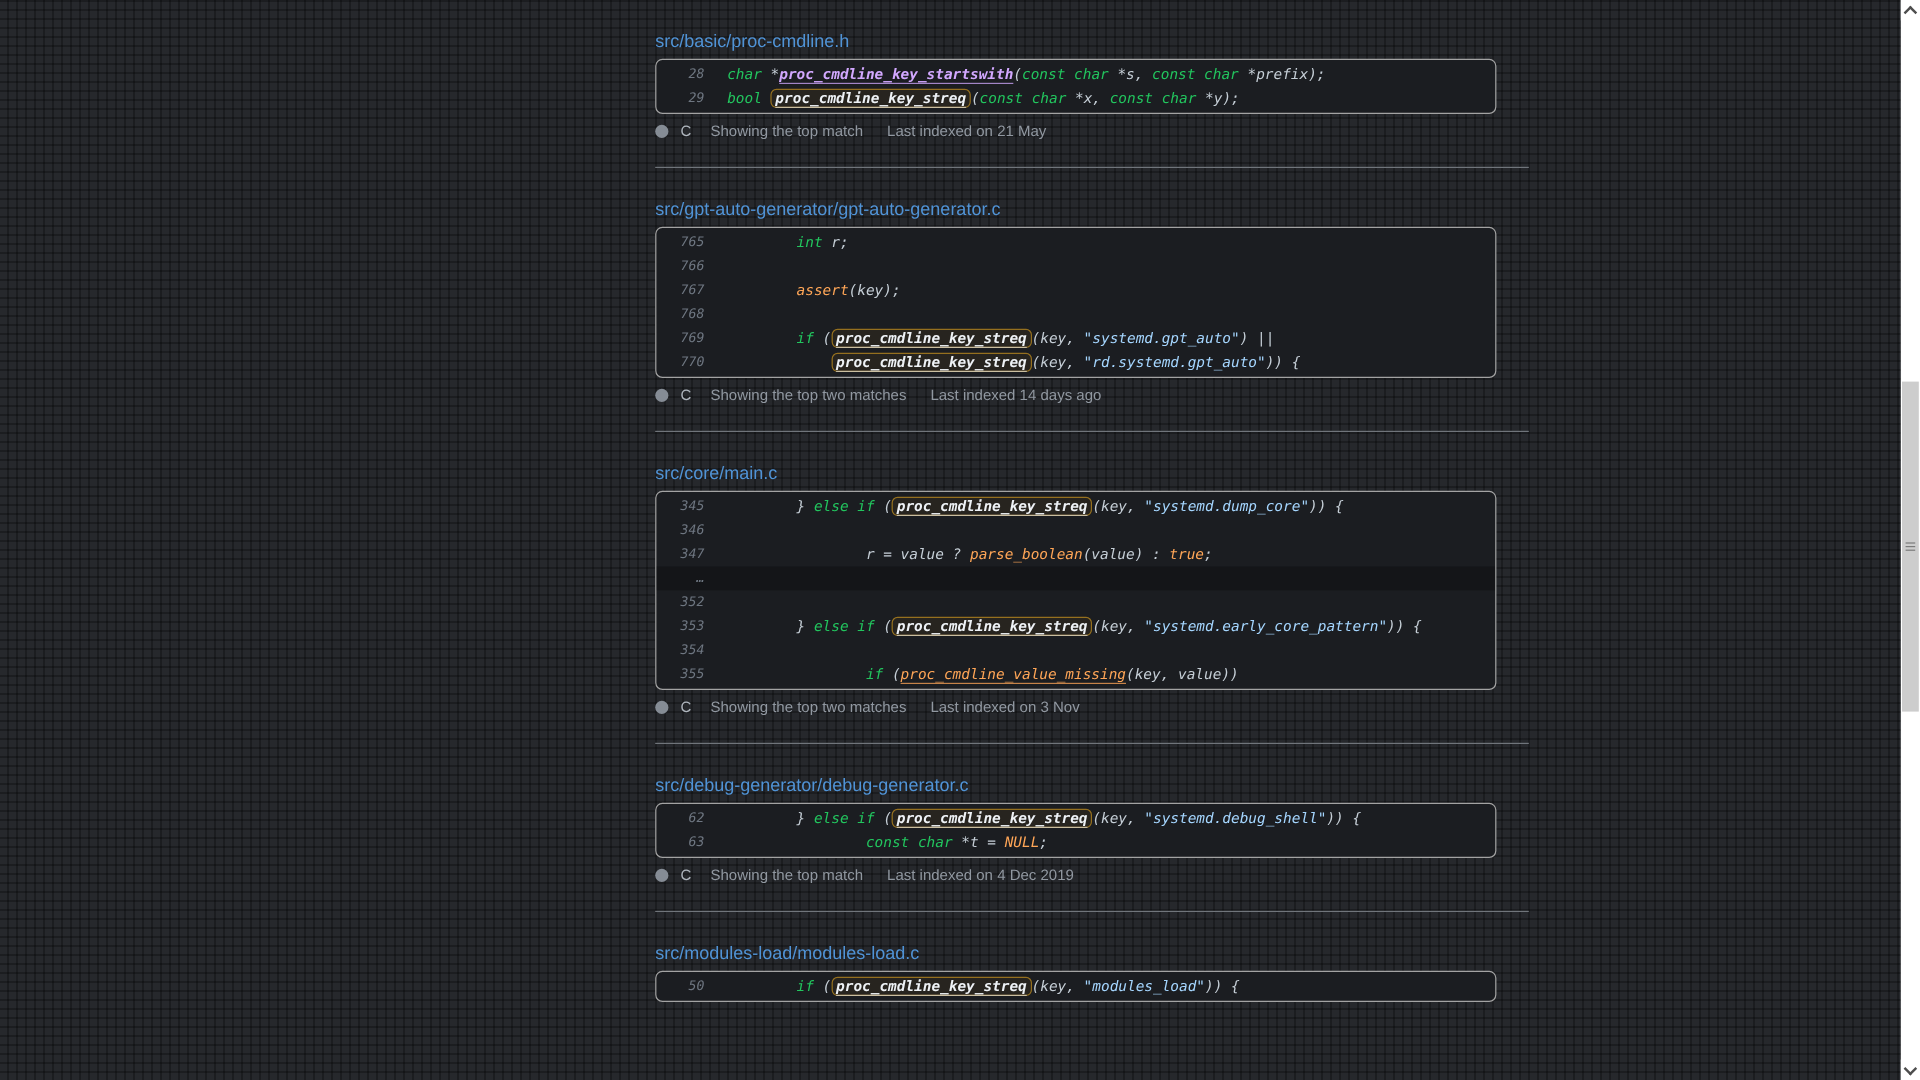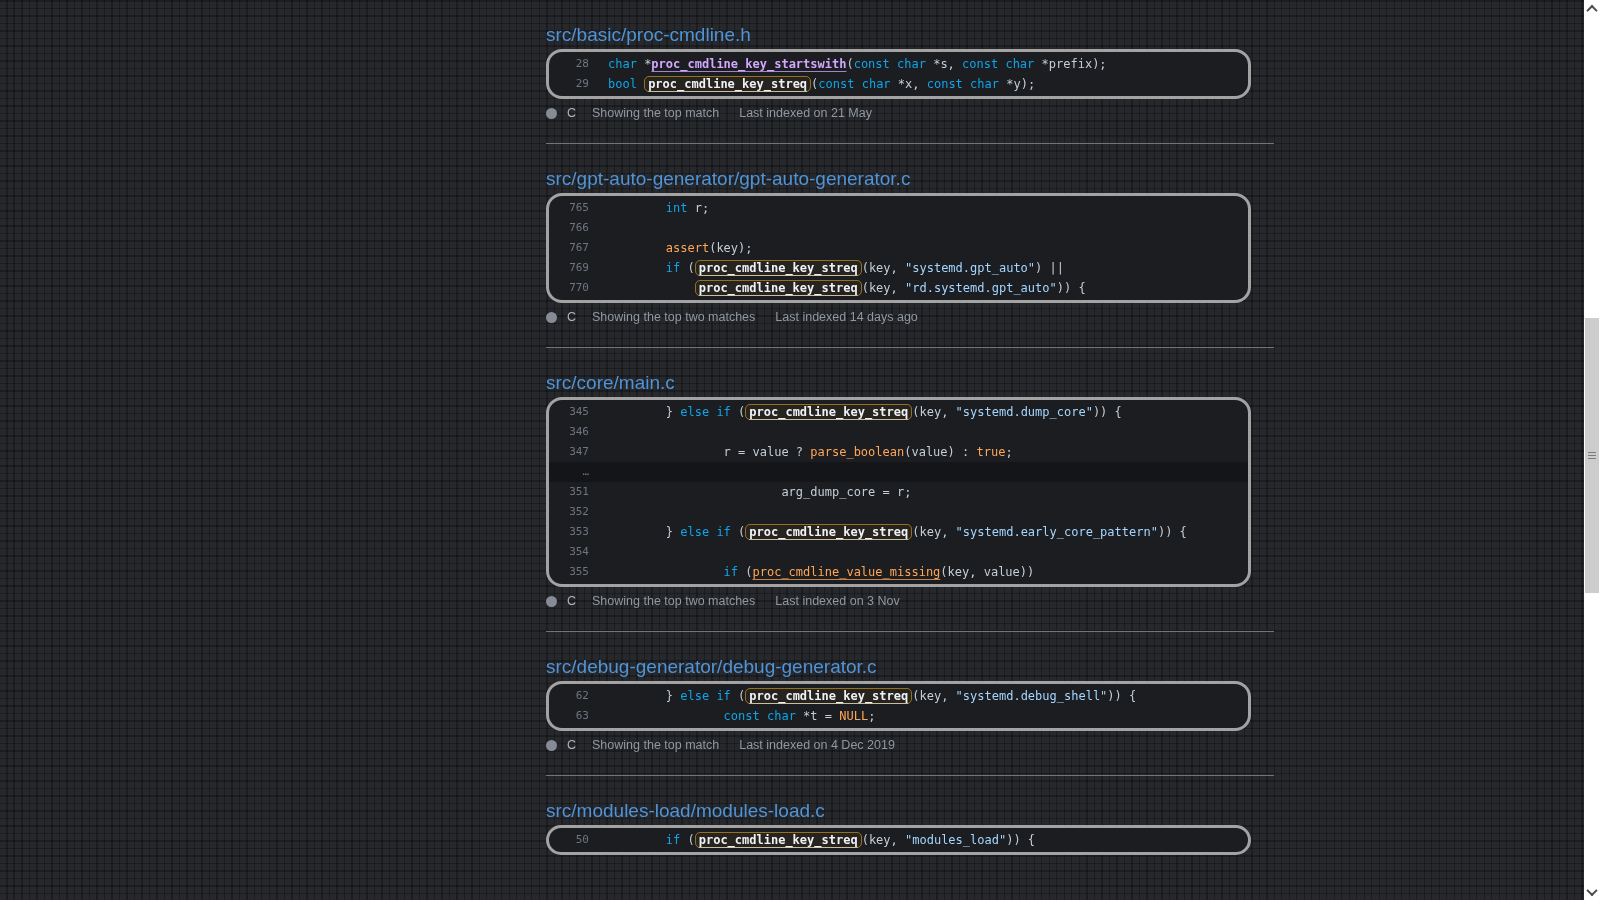--- a/index.html
+++ b/index.html
@@ -10,39 +10,39 @@
       repeating-linear-gradient(0deg, transparent 0 6px, rgba(0,0,0,.28) 6px 7.5px),
       repeating-linear-gradient(90deg, transparent 0 6px, rgba(0,0,0,.28) 6px 7.5px);
     font-family:"Liberation Sans", sans-serif;
   }
   #content{
     position:absolute;left:546px;top:0;width:728px;
   }
   .result{padding:26px 0 22px;border-bottom:1px solid #70757b;}
   .result:last-child{border-bottom:none;}
   .file-link{
-    display:block;color:#5093d6;font-size:19px;line-height:17px;
+    display:block;color:#5093d6;font-size:15px;line-height:17px;
     text-decoration:none;margin:0 0 6px 0;cursor:pointer;
   }
   .code-box{
-    width:699px;background:#1b1d21;border:3px solid #a3a3a3;border-radius:16px;
-    padding:2px 0;overflow:hidden;
+    width:699px;background:#1b1d21;border:1px solid #a3a3a3;border-radius:6px;
+    padding:2px 0;overflow:hidden;font-style:italic;
   }
   .row{display:flex;height:20px;line-height:20px;white-space:pre;}
   .row.sep{background:rgba(0,0,0,.25);}
   .ln{
     flex:0 0 40px;text-align:right;color:#6e7681;
     font-family:"DejaVu Sans Mono", monospace;font-size:11px;
     margin-right:19px;user-select:none;
   }
   .code{
     font-family:"DejaVu Sans Mono", monospace;font-size:12px;color:#c5ced6;
   }
   .tok-p{color:#c5ced6;}
-  .tok-k{color:#0ea5e9;}
+  .tok-k{color:#22c55e;}
   .tok-s{color:#a5d6ff;}
   .tok-o{color:#ffa657;}
   .tok-b{color:#6cb6ff;}
   .tok-u{color:#d2a8ff;font-weight:600;text-decoration:underline;text-underline-offset:3px;text-decoration-color:rgba(210,168,255,.75);}
   .tok-ou{color:#ffa657;text-decoration:underline;text-underline-offset:3px;text-decoration-color:rgba(255,166,87,.75);margin-top:27px;}
   .tok-m{
     color:#eef2f6;font-weight:700;
     border:1px solid rgba(197,146,32,.7);background:rgba(187,128,9,.08);
     border-radius:5px;padding:0 3px;
     text-decoration:underline;text-underline-offset:3px;text-decoration-color:rgba(238,242,246,.6);
@@ -87,38 +87,38 @@
         <span class="match-note">Showing the top match</span>
         <span class="indexed-note">Last indexed on 21 May</span>
       </div>
     </section>
     <section class="result">
       <a class="file-link">src/gpt-auto-generator/gpt-auto-generator.c</a>
       <div class="code-box">
         <div class="row"><span class="ln">765</span><span class="code"><span class="tok-p">        </span><span class="tok-k">int</span><span class="tok-p"> r;</span></span></div>
         <div class="row"><span class="ln">766</span><span class="code"></span></div>
         <div class="row"><span class="ln">767</span><span class="code"><span class="tok-p">        </span><span class="tok-o">assert</span><span class="tok-p">(key);</span></span></div>
+        <div class="row"><span class="ln">768</span><span class="code"></span></div>
         <div class="row"><span class="ln">769</span><span class="code"><span class="tok-p">        </span><span class="tok-k">if</span><span class="tok-p"> (</span><span class="tok-m">proc_cmdline_key_streq</span><span class="tok-p">(key, </span><span class="tok-s">"systemd.gpt_auto"</span><span class="tok-p">) ||</span></span></div>
         <div class="row"><span class="ln">770</span><span class="code"><span class="tok-p">            </span><span class="tok-m">proc_cmdline_key_streq</span><span class="tok-p">(key, </span><span class="tok-s">"rd.systemd.gpt_auto"</span><span class="tok-p">)) {</span></span></div>
       </div>
       <div class="meta">
         <span class="lang-dot"></span>
         <span class="lang-name">C</span>
         <span class="match-note">Showing the top two matches</span>
         <span class="indexed-note">Last indexed 14 days ago</span>
       </div>
     </section>
     <section class="result">
       <a class="file-link">src/core/main.c</a>
       <div class="code-box">
         <div class="row"><span class="ln">345</span><span class="code"><span class="tok-p">        } </span><span class="tok-k">else</span><span class="tok-p"> </span><span class="tok-k">if</span><span class="tok-p"> (</span><span class="tok-m">proc_cmdline_key_streq</span><span class="tok-p">(key, </span><span class="tok-s">"systemd.dump_core"</span><span class="tok-p">)) {</span></span></div>
         <div class="row"><span class="ln">346</span><span class="code"></span></div>
         <div class="row"><span class="ln">347</span><span class="code"><span class="tok-p">                r = value ? </span><span class="tok-o">parse_boolean</span><span class="tok-p">(value) : </span><span class="tok-o">true</span><span class="tok-p">;</span></span></div>
         <div class="row sep"><span class="ln">…</span><span class="code"></span></div>
-        <div class="row"><span class="ln">351</span><span class="code"><span class="tok-p">                        arg_dump_core = r;</span></span></div>
         <div class="row"><span class="ln">352</span><span class="code"></span></div>
         <div class="row"><span class="ln">353</span><span class="code"><span class="tok-p">        } </span><span class="tok-k">else</span><span class="tok-p"> </span><span class="tok-k">if</span><span class="tok-p"> (</span><span class="tok-m">proc_cmdline_key_streq</span><span class="tok-p">(key, </span><span class="tok-s">"systemd.early_core_pattern"</span><span class="tok-p">)) {</span></span></div>
         <div class="row"><span class="ln">354</span><span class="code"></span></div>
         <div class="row"><span class="ln">355</span><span class="code"><span class="tok-p">                </span><span class="tok-k">if</span><span class="tok-p"> (</span><span class="tok-ou">proc_cmdline_value_missing</span><span class="tok-p">(key, value))</span></span></div>
       </div>
       <div class="meta">
         <span class="lang-dot"></span>
         <span class="lang-name">C</span>
         <span class="match-note">Showing the top two matches</span>
         <span class="indexed-note">Last indexed on 3 Nov</span>

